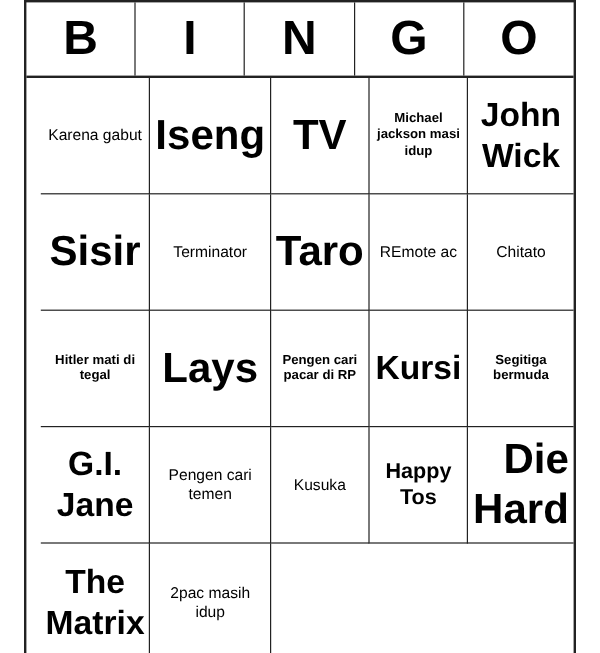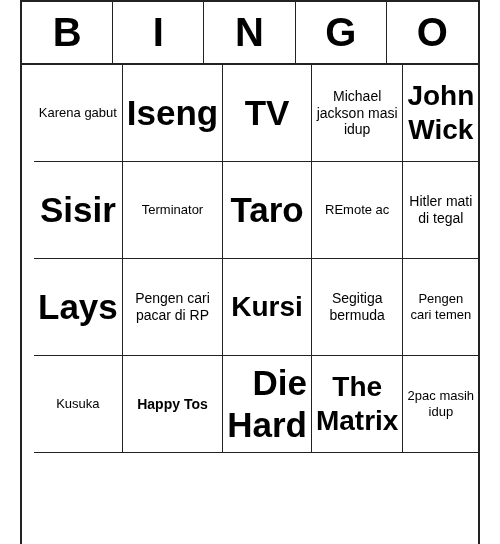--- a/index.html
+++ b/index.html
@@ -43,23 +43,23 @@
       align-items: center;
       justify-content: center;
       text-align: center;
       padding: 6px 4px;
       line-height: 1.2;
     }
     .bingo-cell:nth-child(5n) { border-right: none; }
     .bingo-cell:nth-child(n+21) { border-bottom: none; }
     .size-xl { font-size: 35px; font-weight: bold; text-align: right; }
     .size-lg { font-size: 28px; font-weight: bold; }
-    .size-md { font-size: 14px; font-weight: bold; }
+    .size-md { font-size: 18px; font-weight: bold; }
     .size-sm { font-size: 13px; }
-    .size-xs { font-size: 14px; }
+    .size-xs { font-size: 11px; font-weight: bold; }
   </style>
 </head>
 <body>
 
 <div class="bingo-card">
   <div class="bingo-header">
   <div class="bingo-header-cell">B</div>
       <div class="bingo-header-cell">I</div>
       <div class="bingo-header-cell">N</div>
       <div class="bingo-header-cell">G</div>
@@ -68,25 +68,27 @@
   <div class="bingo-grid">
   <div class="bingo-cell size-sm">Karena gabut</div>
       <div class="bingo-cell size-xl">Iseng</div>
       <div class="bingo-cell size-xl">TV</div>
       <div class="bingo-cell size-xs">Michael jackson masi idup</div>
       <div class="bingo-cell size-lg">John Wick</div>
       <div class="bingo-cell size-xl">Sisir</div>
       <div class="bingo-cell size-sm">Terminator</div>
       <div class="bingo-cell size-xl">Taro</div>
       <div class="bingo-cell size-sm">REmote ac</div>
+      <div class="bingo-cell size-sm">Chitato</div>
       <div class="bingo-cell size-xs">Hitler mati di tegal</div>
       <div class="bingo-cell size-xl">Lays</div>
       <div class="bingo-cell size-xs">Pengen cari pacar di RP</div>
       <div class="bingo-cell size-lg">Kursi</div>
       <div class="bingo-cell size-xs">Segitiga bermuda</div>
+      <div class="bingo-cell size-lg">G.I. Jane</div>
       <div class="bingo-cell size-sm">Pengen cari temen</div>
       <div class="bingo-cell size-sm">Kusuka</div>
       <div class="bingo-cell size-md">Happy Tos</div>
       <div class="bingo-cell size-xl">Die Hard</div>
       <div class="bingo-cell size-lg">The Matrix</div>
       <div class="bingo-cell size-sm">2pac masih idup</div>
     </div>
 </div>
 
 </body></html>

